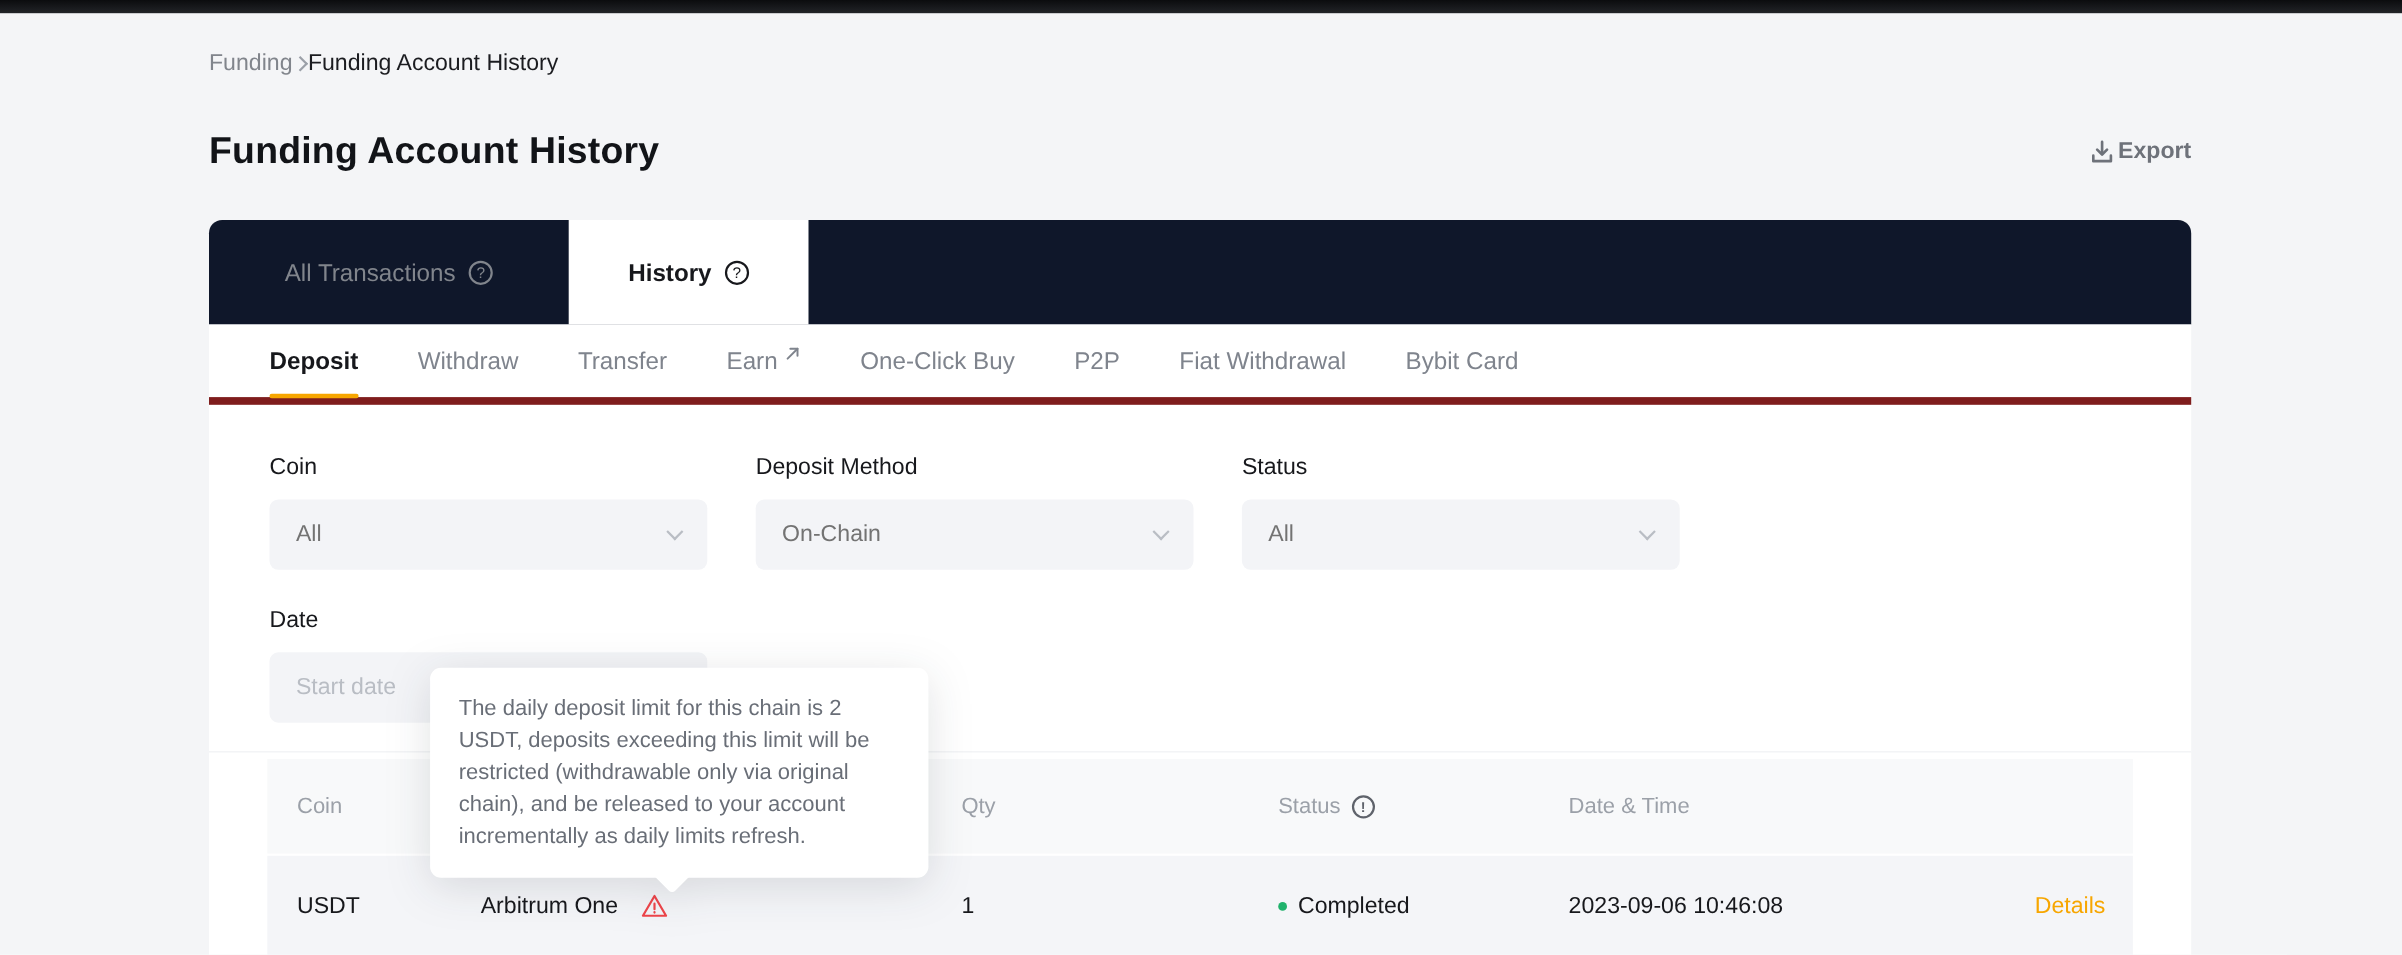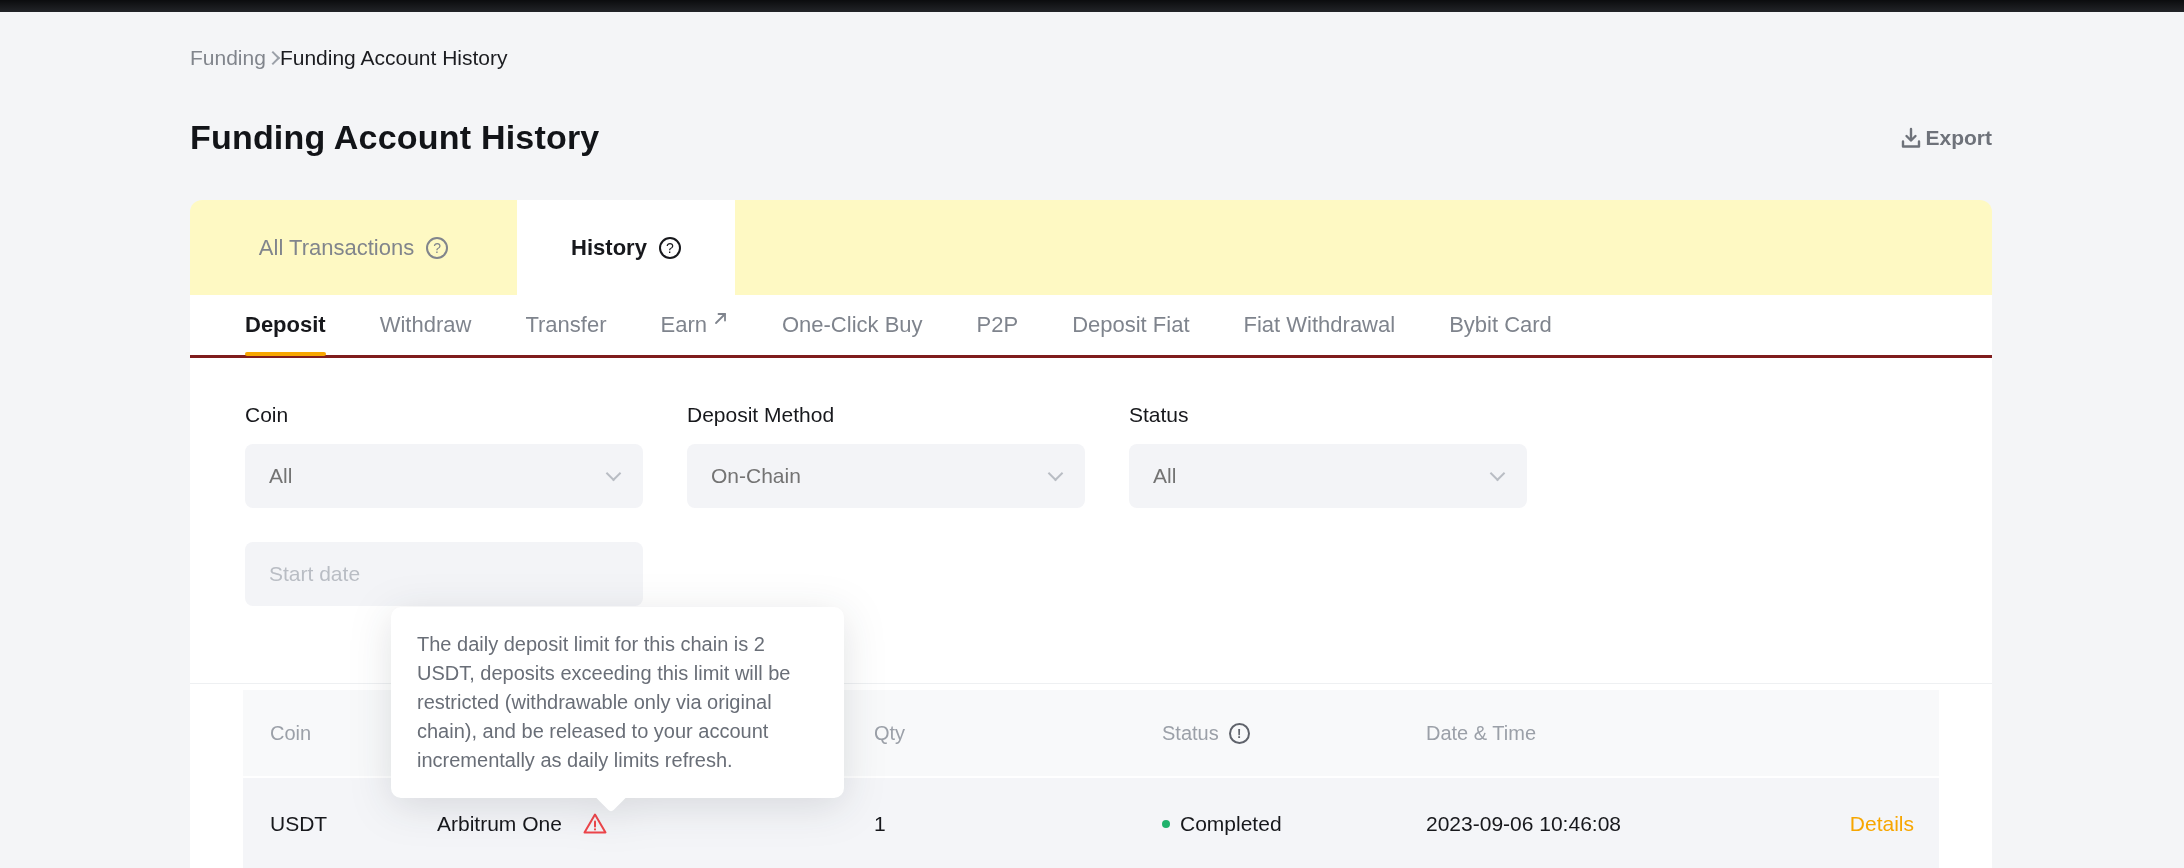--- a/index.html
+++ b/index.html
@@ -33,40 +33,40 @@
     display:flex; justify-content:space-between; align-items:center;
   }
   .page-title { font-size:34px; font-weight:bold; color:#121418; letter-spacing:0.2px; }
   .export-btn {
     display:flex; align-items:center; gap:1px;
     color:#6e727a; font-size:21px; font-weight:bold; cursor:pointer;
   }
   
   .panel { position:absolute; left:190px; top:200px; width:1802px; height:668px; }
   .tabbar {
-    height:95px; background:#fef9c3; border-radius:12px 12px 0 0;
+    height:95px; background:#0f172a; border-radius:12px 12px 0 0;
     display:flex;
   }
   .tab {
     display:flex; align-items:center; justify-content:center; gap:12px;
     font-size:22px; cursor:pointer; height:100%;
   }
   .tab-all { width:327px; color:#81858c; }
   .tab-history { width:218px; background:#ffffff; color:#17181c; font-weight:bold; }
   .q-icon {
     width:22px; height:22px; border:2px solid currentColor; border-radius:50%;
     display:inline-flex; align-items:center; justify-content:center;
     font-size:14px; font-weight:normal; flex:0 0 auto;
   }
   .q-icon::before { content:"?"; }
   .content { position:absolute; top:95px; left:0; right:0; bottom:0; background:#ffffff; }
   
   .subtabs {
-    height:63px; display:flex; align-items:center;
-    padding-left:55px; gap:54px; border-bottom:3px solid #7f1d1d;
+    height:73px; display:flex; align-items:center;
+    padding-left:55px; gap:54px; border-bottom:7px solid #7f1d1d;
   }
   .subtab {
     font-size:22px; color:#7f848d; cursor:pointer; position:relative;
     height:100%; display:flex; align-items:center; gap:6px; white-space:nowrap;
   }
   .subtab.active { color:#17181c; font-weight:bold; }
   .subtab.active::after {
     content:""; position:absolute; left:0; right:0; bottom:-1px; height:4px;
     background:#f7a600; border-radius:2px;
   }
@@ -179,21 +179,20 @@
       <span class="subtab">Transfer</span>
       <span class="subtab">
         <span>Earn</span>
         <svg class="ext-arrow" width="15" height="15" viewBox="0 0 15 15" fill="none" stroke="#7f848d" stroke-width="1.8" stroke-linecap="round" stroke-linejoin="round">
           <path d="M3 12 L12 3"></path>
           <path d="M5.5 3 H12 V9.5"></path>
         </svg>
       </span>
       <span class="subtab">One-Click Buy</span>
       <span class="subtab">P2P</span>
-      <span class="subtab">Deposit Fiat</span>
       <span class="subtab">Fiat Withdrawal</span>
       <span class="subtab">Bybit Card</span>
     </div>
 
     <div class="filters">
       <div class="filter-row">
         <div class="filter-group">
           <div class="filter-label">Coin</div>
           <div class="select">
             <span>All</span>
@@ -209,20 +208,21 @@
         </div>
         <div class="filter-group">
           <div class="filter-label">Status</div>
           <div class="select">
             <span>All</span>
             <span class="chev-down"></span>
           </div>
         </div>
       </div>
       <div class="date-group">
+        <div class="filter-label">Date</div>
         <input class="date-input" type="text" readonly="" placeholder="Start date" style="">
       </div>
     </div>
 
     <div class="table-section">
       <div class="trow thead">
         <div>Coin</div>
         <div></div>
         <div>Qty</div>
         <div class="cell-flex">

